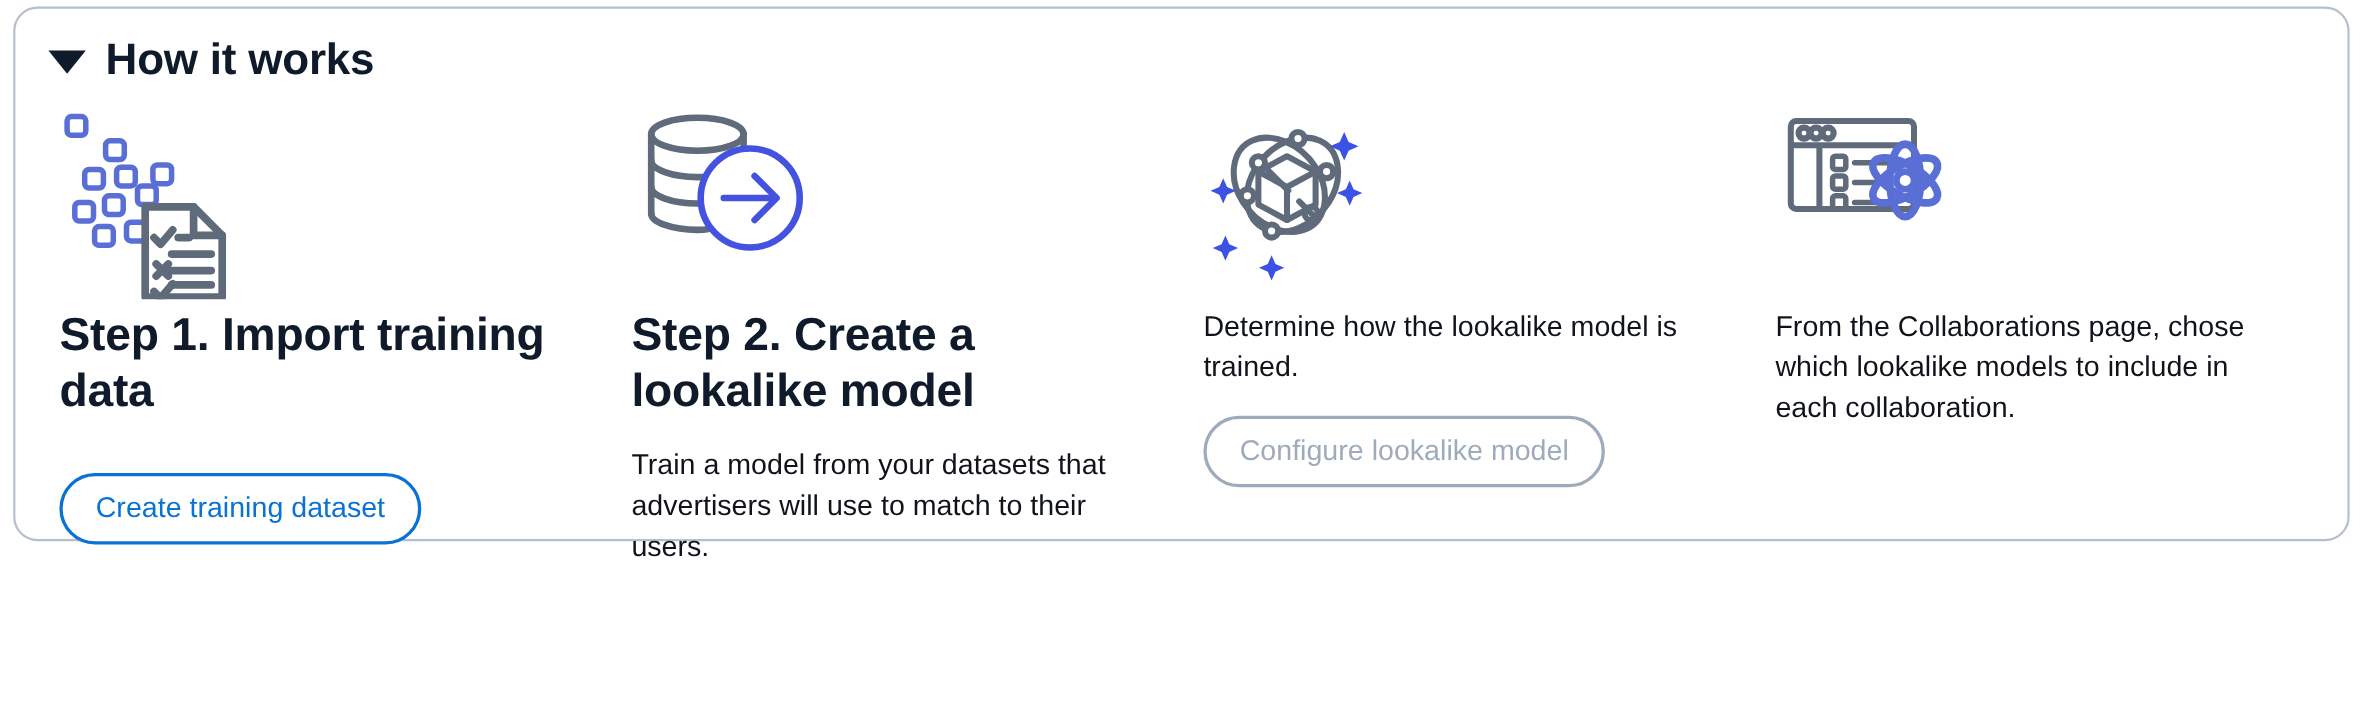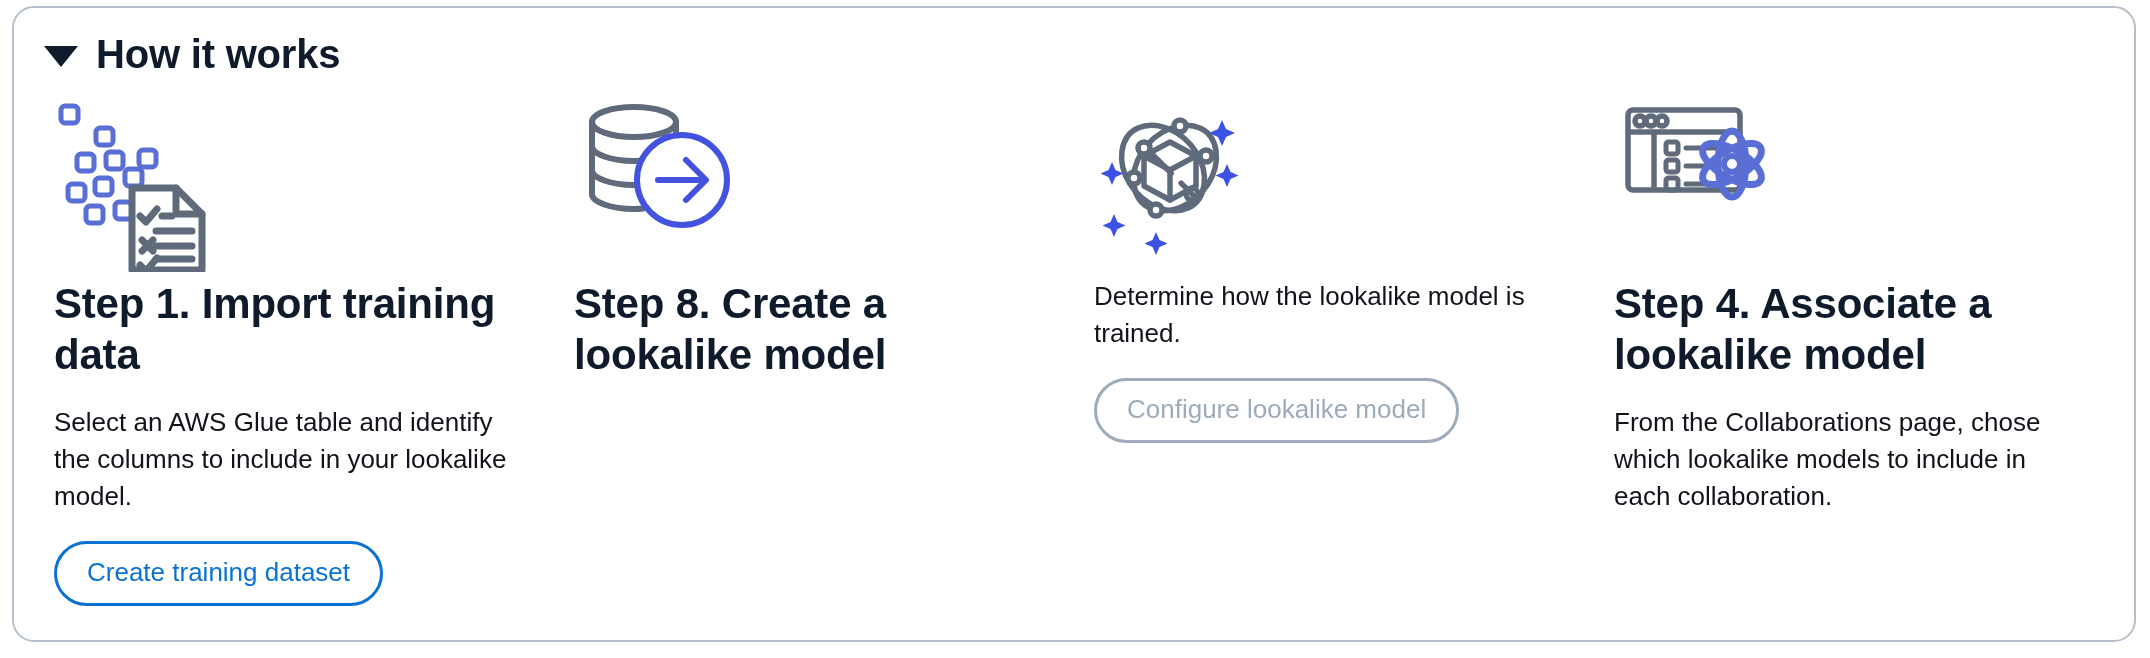--- a/index.html
+++ b/index.html
@@ -12,21 +12,21 @@
     height: 658px;
     font-family: "Liberation Sans", sans-serif;
     -webkit-font-smoothing: antialiased;
   }
 
   .panel {
     position: absolute;
     left: 12px;
     top: 6px;
     width: 2124px;
-    height: 636px;
+    height: 486px;
     box-sizing: border-box;
     background: #ffffff;
     border: 2px solid #b6c0cd;
     border-radius: 22px;
   }
 
   
   .panel-header {
     display: flex;
     align-items: center;
@@ -150,21 +150,20 @@
             <path d="M108 124 h10"></path>
             <path d="M102 139 h36"></path>
             <path d="M88 148 l11 11 M99 148 l-11 11"></path>
             <path d="M102 154 h36"></path>
             <path d="M102 167 h36"></path>
             <path d="M86 173 l6 6 l11 -13"></path>
           </g>
         </svg>
       </div>
       <div class="step-title">Step 1. Import training data</div>
-      <div class="step-desc">Select an AWS Glue table and identify the columns to include in your lookalike model.</div>
       <div class="btn-row">
         <span class="btn enabled">Create training dataset</span>
       </div>
     </div>
 
     <div class="step">
       <div class="icon-wrap">
         <svg width="180" height="180" viewBox="0 0 180 180">
           <g fill="none" stroke="#5f6b7a" stroke-width="6" stroke-linecap="round">
             <ellipse cx="60" cy="30" rx="42" ry="15"></ellipse>
@@ -174,21 +173,22 @@
             <path d="M18 78 c0 8 19 15 42 15 c3 0 6 0 9 -0.5"></path>
             <path d="M18 102 c0 8 19 15 42 15 c3 0 6 0 9 -0.5"></path>
           </g>
           <circle cx="108" cy="88" r="45" fill="#ffffff" stroke="#4353e0" stroke-width="6"></circle>
           <g fill="none" stroke="#4353e0" stroke-width="6" stroke-linecap="round" stroke-linejoin="round">
             <path d="M84 88 h46"></path>
             <path d="M112 68 l20 20 l-20 20"></path>
           </g>
         </svg>
       </div>
-      <div class="step-title">Step 8. Create a lookalike model</div>
+      <div class="step-title">Step 2. Create a lookalike model</div>
+      <div class="step-desc">Train a model from your datasets that advertisers will use to match to their users.</div>
     </div>
 
     <div class="step">
       <div class="icon-wrap">
         <svg width="180" height="180" viewBox="0 0 180 180">
           <g fill="none" stroke="#5f6b7a" stroke-width="5.5" stroke-linecap="round">
             <path d="M44 36 c-18 8 -22 34 -8 56 c14 22 40 32 58 24 c18 -8 22 -34 8 -56 c-14 -22 -40 -32 -58 -24 Z" transform="rotate(0 75 78)"></path>
             <path d="M106 36 c18 8 22 34 8 56 c-14 22 -40 32 -58 24 c-18 -8 -22 -34 -8 -56 c14 -22 40 -32 58 -24 Z"></path>
             <circle cx="50" cy="56" r="6" fill="#ffffff"></circle>
             <circle cx="86" cy="34" r="6" fill="#ffffff"></circle>
@@ -238,18 +238,17 @@
             <path d="M72 92 h32"></path>
           </g>
           <g fill="none" stroke="#5a6fd6" stroke-width="7" stroke-linecap="round">
             <ellipse cx="118" cy="72" rx="14" ry="33"></ellipse>
             <ellipse cx="118" cy="72" rx="14" ry="33" transform="rotate(60 118 72)"></ellipse>
             <ellipse cx="118" cy="72" rx="14" ry="33" transform="rotate(120 118 72)"></ellipse>
             <circle cx="118" cy="72" r="8" stroke-width="6"></circle>
           </g>
         </svg>
       </div>
-      <div class="step-title">Step 4. Associate a lookalike model</div>
       <div class="step-desc">From the Collaborations page, chose which lookalike models to include in each collaboration.</div>
     </div>
 
   </div>
 </div>
 
 </body></html>

